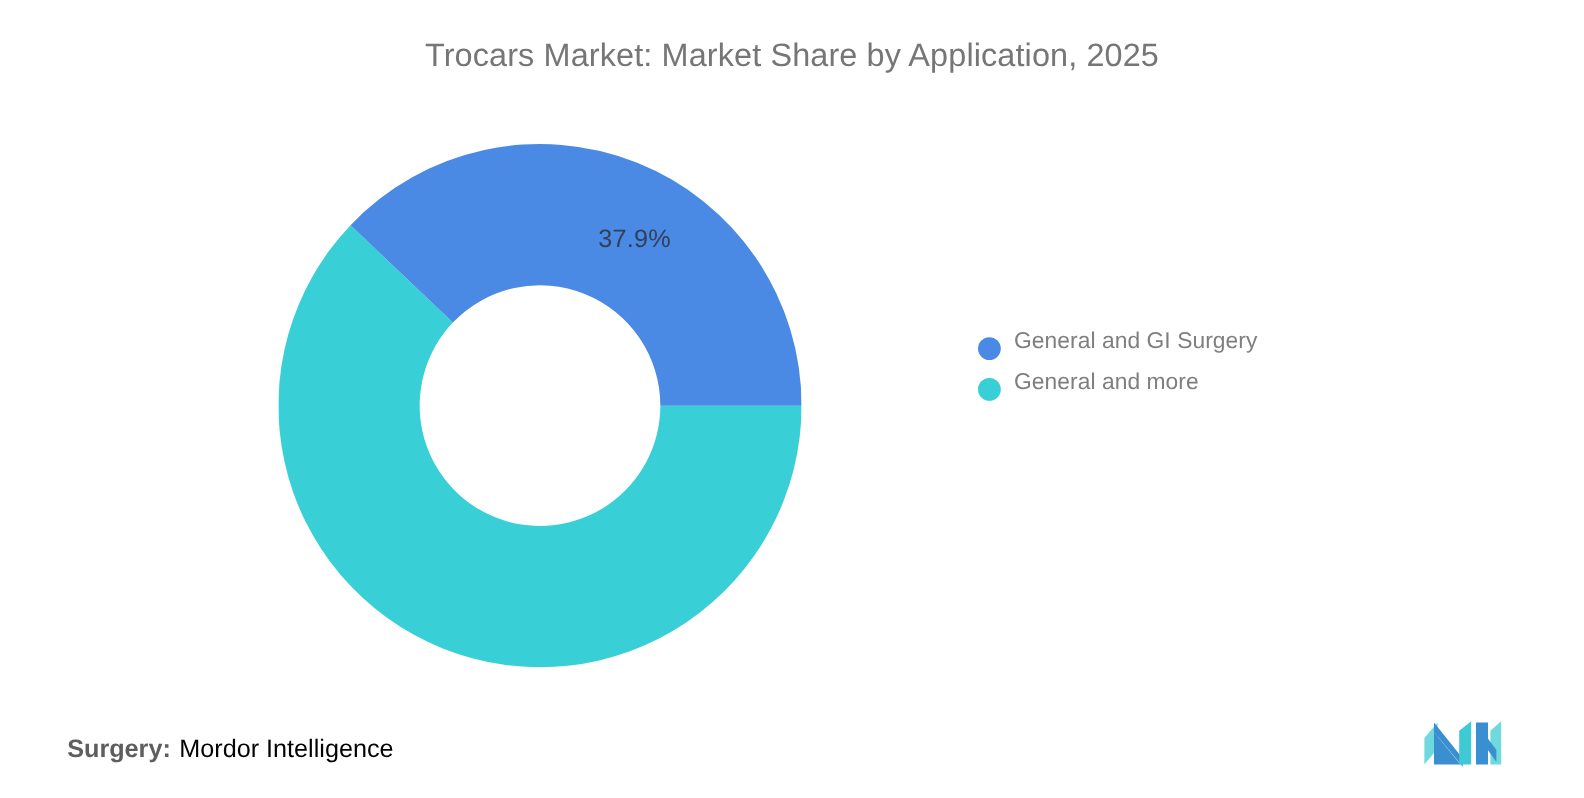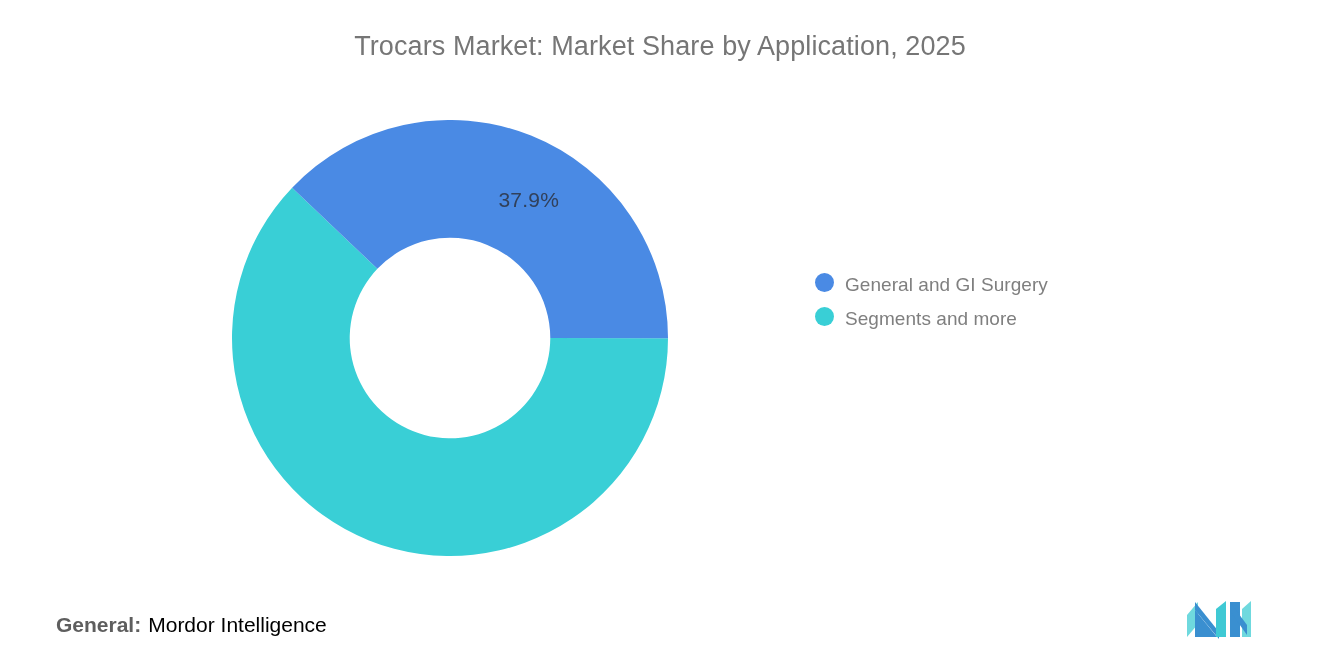--- a/index.html
+++ b/index.html
@@ -57,21 +57,21 @@
 
   
   .legend {
     position: absolute;
     left: 815px;
     top: 270px;
     width: 470px;
   }
   .legend-item {
     display: flex;
-    align-items: flex-start;
+    align-items: flex-end;
     margin-bottom: 4px;
   }
   .legend-swatch {
     flex: 0 0 auto;
     width: 19px;
     height: 19px;
     border-radius: 50%;
     margin-top: 3px;
     margin-right: 11px;
   }
@@ -135,28 +135,28 @@
     <div class="legend-item">
       <span class="legend-swatch" id="sw0" style="background: rgb(74, 138, 228);"></span>
       <span class="legend-label">
         <span class="wrap-line">General and GI Surgery</span>
       </span>
     </div>
 
     <div class="legend-item">
       <span class="legend-swatch" id="sw1" style="background: rgb(57, 207, 214);"></span>
       <span class="legend-label">
-        <span class="wrap-line">Segments and more</span>
+        <span class="wrap-line">General and more</span>
       </span>
     </div>
 
   </div>
 
   <div class="source-line">
-    <span class="source-key">General:</span><span class="source-val">Mordor Intelligence</span>
+    <span class="source-key">Surgery:</span><span class="source-val">Mordor Intelligence</span>
   </div>
 
   <div class="brand-logo">
     <svg viewBox="0 0 72 42">
 
       <polygon points="2,40 2,18 13,5 13,27" fill="#6fd9de"></polygon>
 
       <polygon points="10,40 10,13 32,40 22,40" fill="#3a8fd0"></polygon>
       <polygon points="10,13 10,5 34,35 34,42" fill="#3a8fd0"></polygon>
 

